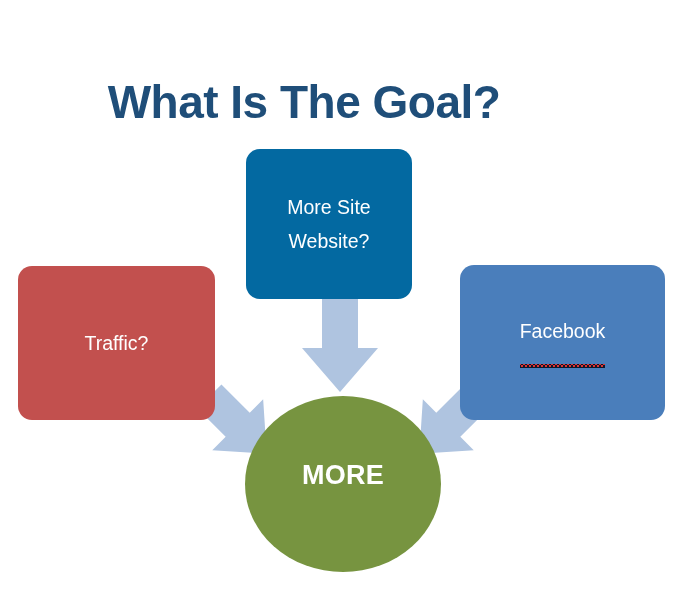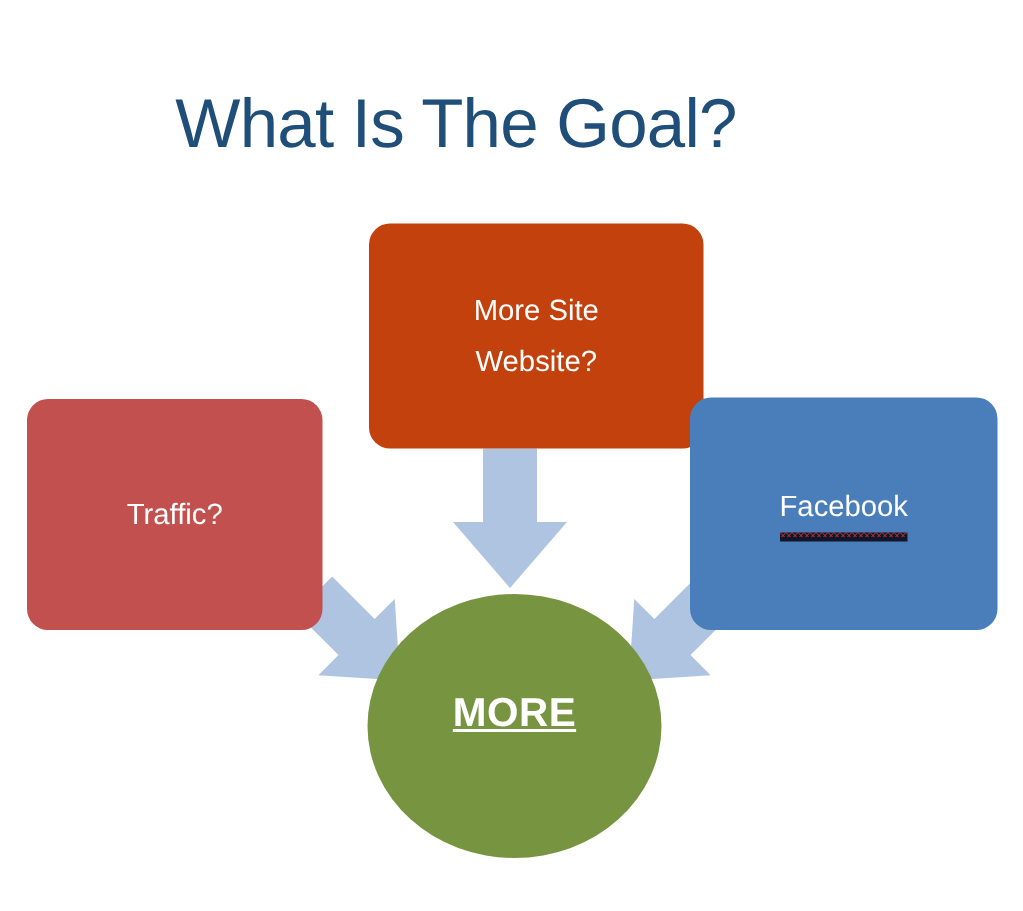--- a/index.html
+++ b/index.html
@@ -21,25 +21,25 @@
     inset: 0;
     width: 682px;
     height: 607px;
     background: #ffffff;
   }
 
   
   .title {
     position: absolute;
     left: 0;
-    top: 58px;
+    top: 78px;
     width: 608px;
     text-align: center;
     font-size: 46px;
-    font-weight: normal;
+    font-weight: bold;
     letter-spacing: -0.5px;
     color: #1F4E79;
     line-height: 1.05;
     white-space: nowrap;
   }
 
   
   .arrow-layer {
     position: absolute;
     left: 0;
@@ -62,23 +62,23 @@
     color: #ffffff;
     font-size: 19.5px;
     line-height: 1.75;
     box-sizing: border-box;
     padding: 4px 10px;
   }
 
   .node-purple {
     left: 246px;
     top: 149px;
-    width: 223px;
+    width: 166px;
     height: 150px;
-    background: #c2410c;
+    background: #0369a1;
   }
 
   .node-red {
     left: 18px;
     top: 266px;
     width: 197px;
     height: 154px;
     background: #C2504E;
   }
 
@@ -93,22 +93,22 @@
   }
 
   .node-text {
     display: block;
   }
 
   
   .spellcheck {
     position: relative;
     display: inline-block;
-    padding-bottom: 2px;
-    border-bottom: 6px solid #0f172a;
+    padding-bottom: 18px;
+    border-bottom: 4px solid #0f172a;
   }
   .spellcheck::after {
     content: "";
     position: absolute;
     left: 0;
     right: 0;
     bottom: -3px;
     height: 3px;
     background-image:
       linear-gradient(45deg, transparent 45%, #e03030 45%, #e03030 55%, transparent 55%),
@@ -128,21 +128,20 @@
     border-radius: 50%;
     background: #779440;
     display: flex;
     flex-direction: row;
     align-items: center;
     justify-content: center;
     color: #ffffff;
     font-weight: bold;
     font-size: 27px;
     letter-spacing: 0.3px;
-    text-decoration: underline;
   }
   .circle .ln1 { display: block; margin-bottom: 18px; }
   .circle .ln2 { display: block; }
 </style>
 </head>
 <body>
 
 <div id="canvas">
 
   <div class="title">What Is The Goal?</div>

